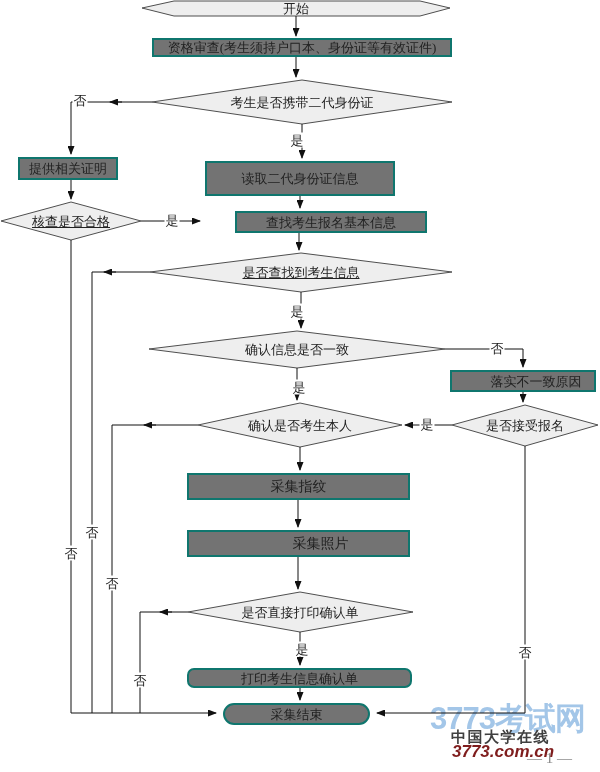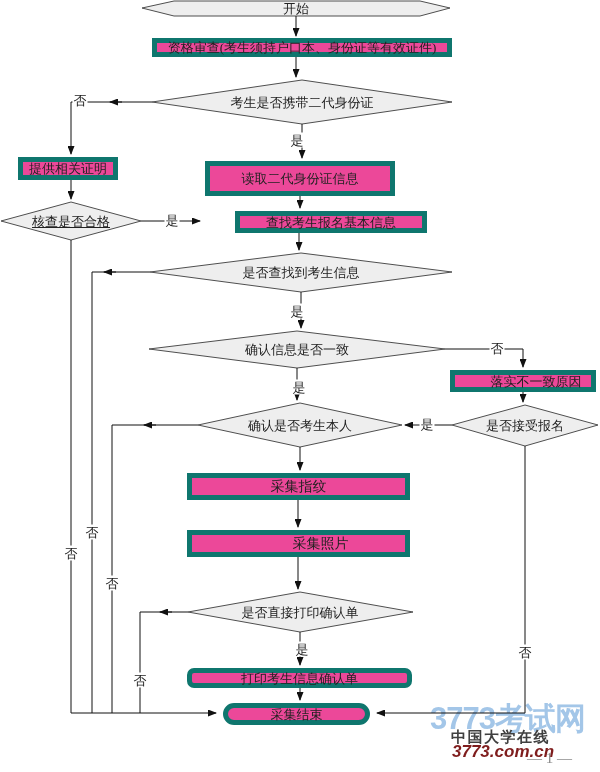--- a/index.html
+++ b/index.html
@@ -1,20 +1,20 @@
 <!DOCTYPE html>
 <html><head>
 <meta charset="utf-8">
 <style>
   html,body{margin:0;padding:0;background:#fff;}
   .stage{position:relative;width:600px;height:772px;background:#ffffff;overflow:hidden;
          font-family:"Liberation Serif","DejaVu Serif",serif;color:#222;}
   .layer{position:absolute;left:0;top:0;width:600px;height:772px;}
   svg.layer{z-index:2;}
-  .box{position:absolute;z-index:3;box-sizing:border-box;border:5px solid #0f766e;background:#ec4899;
+  .box{position:absolute;z-index:3;box-sizing:border-box;border:2px solid #0f766e;background:#737373;
        display:flex;align-items:center;justify-content:center;font-size:13px;line-height:1;
        text-align:center;white-space:nowrap;}
   .dtext{position:absolute;z-index:3;display:flex;align-items:center;justify-content:center;
          font-size:13px;line-height:1;white-space:nowrap;}
   .lbl{position:absolute;z-index:4;transform:translate(-50%,-50%);background:#ffffff;
        font-size:13px;line-height:1;padding:1px 1px;white-space:nowrap;}
   .capsule{border-radius:11px;}
   .wm{position:absolute;z-index:1;white-space:nowrap;font-family:"Liberation Sans","DejaVu Sans",sans-serif;}
   .wm-site{left:430px;top:698px;font-size:31px;font-weight:bold;color:#a3c6e8;letter-spacing:-1px;}
   .wm-domain{left:452px;top:742px;font-size:17px;font-weight:bold;font-style:italic;color:#7f1d1d;}
@@ -86,21 +86,21 @@
   <div class="dtext" style="left:202px;top:95px;width:200px;height:15px;">考生是否携带二代身份证</div>
 
   <div class="box" style="left:18px;top:157px;width:100px;height:23px;">提供相关证明</div>
 
   <div class="dtext" style="left:21px;top:214px;width:100px;height:15px;text-decoration:underline;">核查是否合格</div>
 
   <div class="box" style="left:205px;top:161px;width:190px;height:35px;text-align:right;">读取二代身份证信息</div>
 
   <div class="box" style="left:203px;top:211px;width:192px;height:22px;margin-left:32px;">查找考生报名基本信息</div>
 
-  <div class="dtext" style="left:201px;top:265px;width:200px;height:15px;">是否查找到考生信息</div>
+  <div class="dtext" style="left:201px;top:265px;width:200px;height:15px;text-decoration:underline;">是否查找到考生信息</div>
 
   <div class="dtext" style="left:197px;top:342px;width:200px;height:15px;">确认信息是否一致</div>
 
   <div class="box" style="left:450px;top:370px;width:146px;height:22px;padding-left:26px;">落实不一致原因</div>
 
   <div class="dtext" style="left:465px;top:418px;width:120px;height:15px;">是否接受报名</div>
 
   <div class="dtext" style="left:220px;top:418px;width:160px;height:15px;">确认是否考生本人</div>
 
   <div class="box" style="left:187px;top:473px;width:223px;height:27px;font-size:14px;">采集指纹</div>

